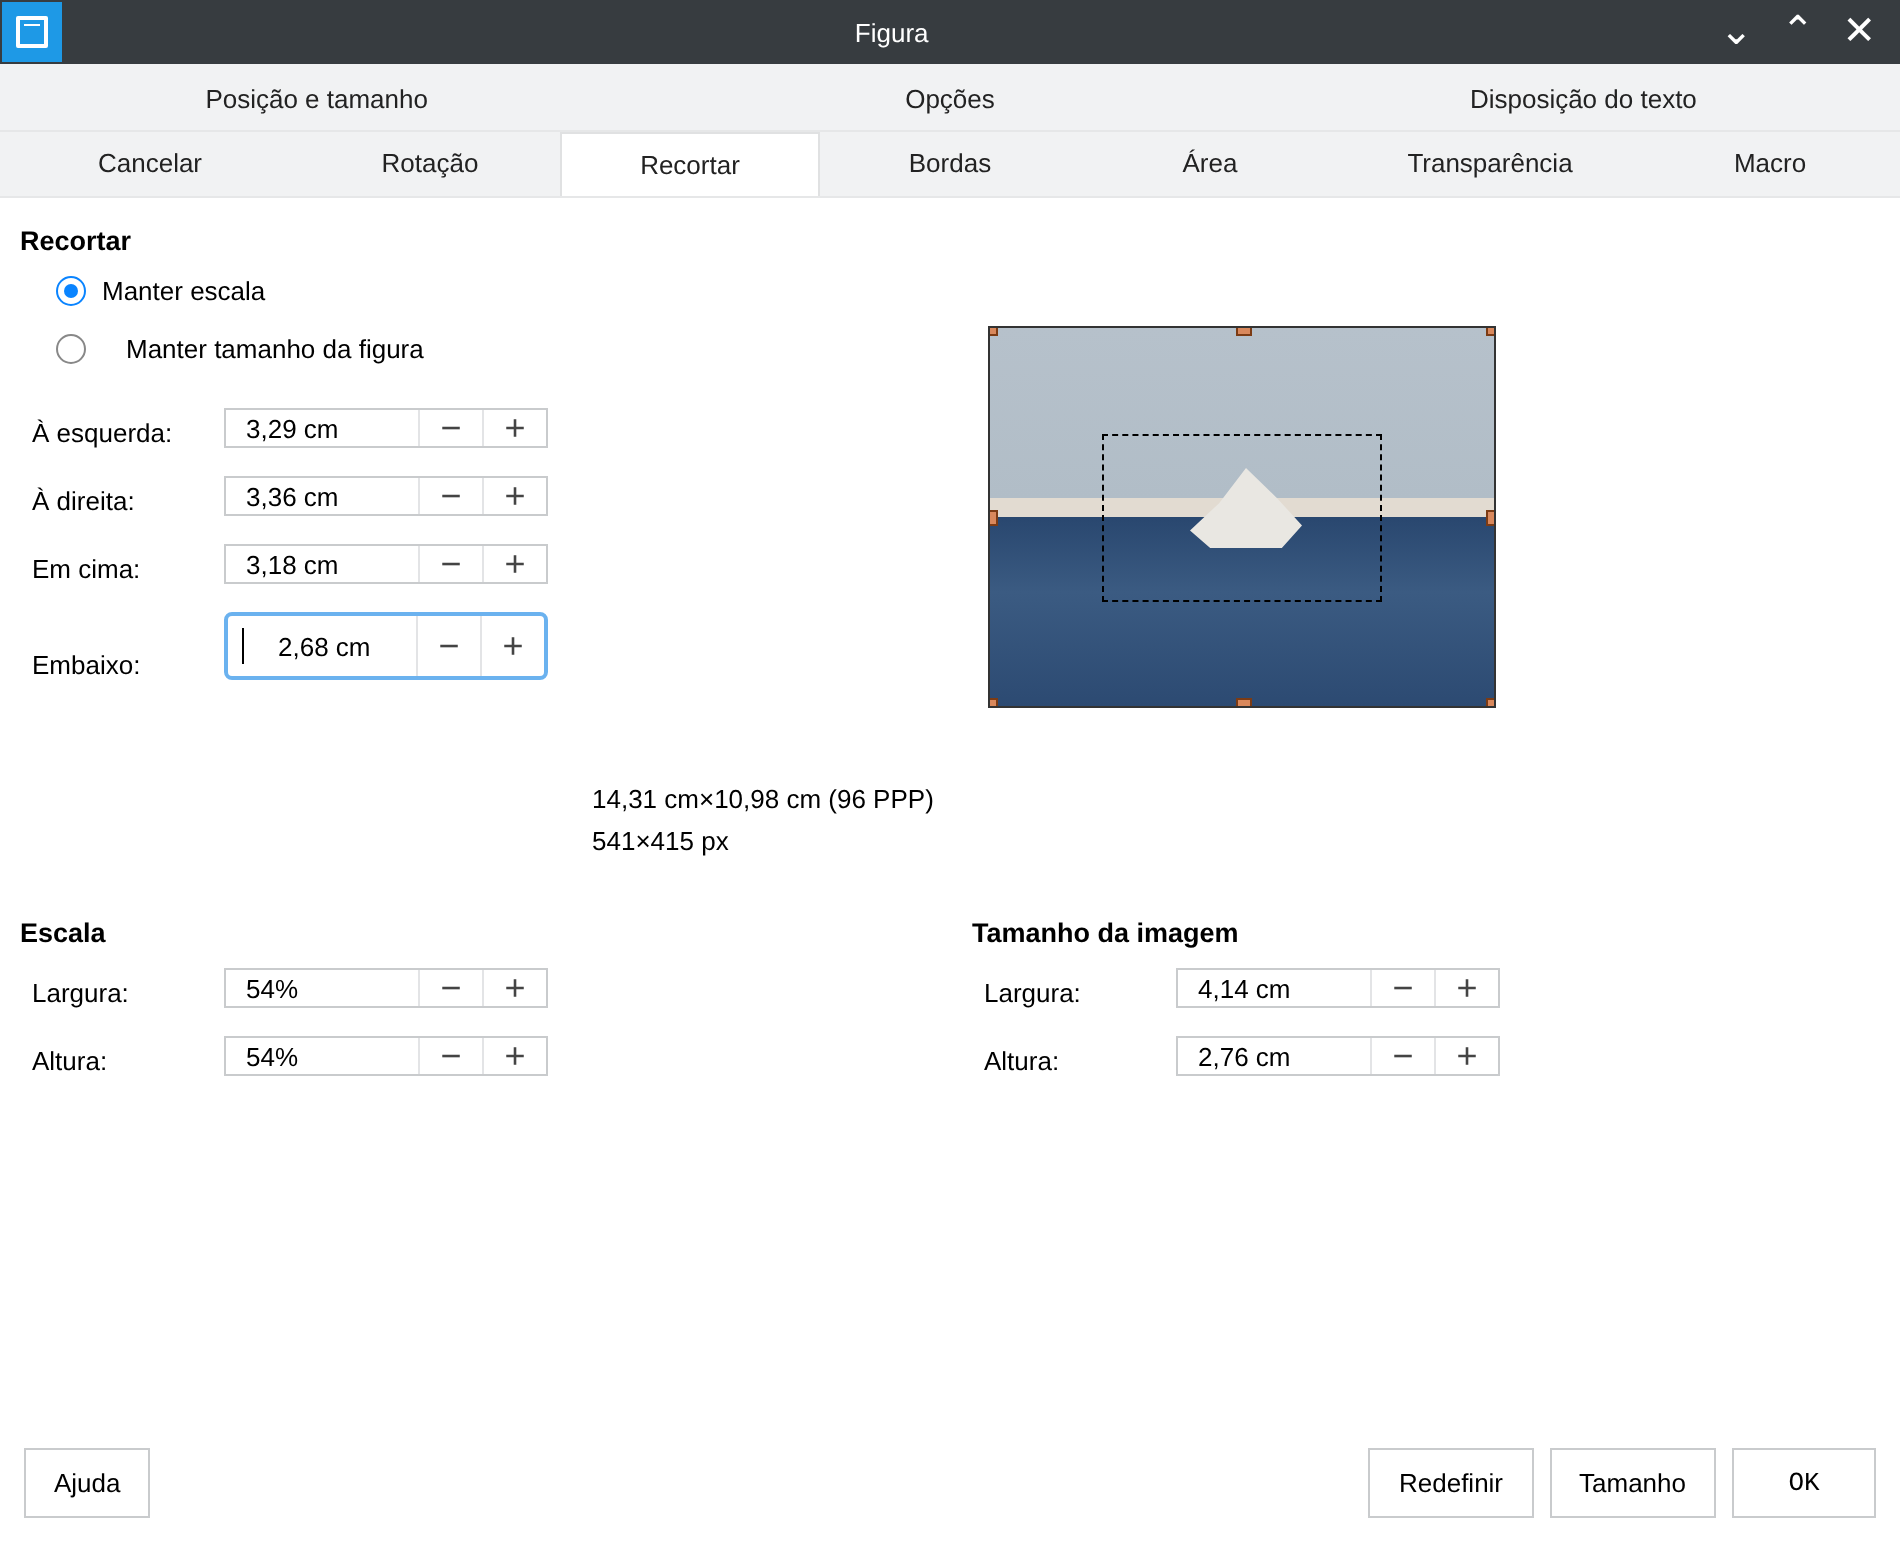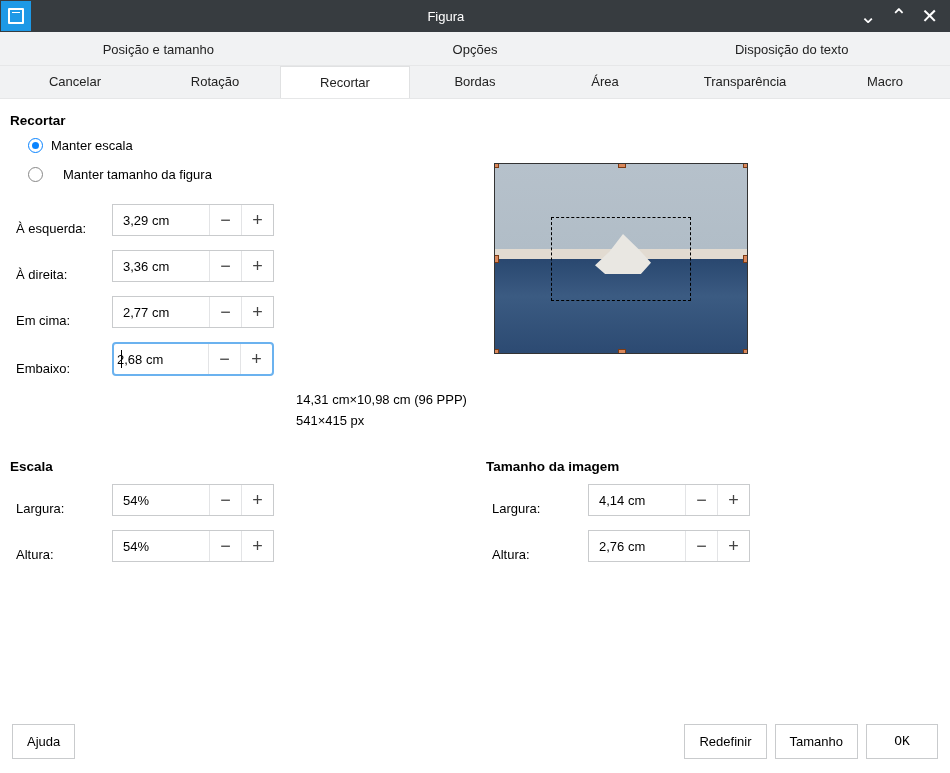--- a/index.html
+++ b/index.html
@@ -119,37 +119,37 @@
     display: flex;
     align-items: flex-end;
     margin-left: 6px;
     margin-bottom: 14px;
     gap: 12px;
   }
   .field-row .label { width: 84px; }
   .spinner {
     display: flex;
     border: 1px solid #c9cbcd;
-    height: 32px;
+    height: 20px;
     background: #fff;
   }
   .spinner.focused {
     border: 2px solid #6bb2ef;
     border-radius: 4px;
     height: 34px;
   }
   .spinner .val {
     width: 96px;
     display: flex;
     align-items: center;
     padding-left: 10px;
   }
   .spinner.focused .val {
     width: 94px;
-    padding-left: 3px;
+    padding-left: 25px;
     position: relative;
   }
   .spinner.focused .val::before {
     content: "";
     position: absolute;
     left: 7px; top: 6px; bottom: 6px; width: 1px;
     background: #000;
   }
   .spinner .btn {
     width: 32px;
@@ -289,21 +289,21 @@
       <span class="label">À direita:</span>
       <div class="spinner">
         <span class="val">3,36 cm</span>
         <span class="btn">−</span>
         <span class="btn">+</span>
       </div>
     </div>
     <div class="field-row">
       <span class="label">Em cima:</span>
       <div class="spinner">
-        <span class="val">2,77 cm</span>
+        <span class="val">3,18 cm</span>
         <span class="btn">−</span>
         <span class="btn">+</span>
       </div>
     </div>
     <div class="field-row">
       <span class="label">Embaixo:</span>
       <div class="spinner focused">
         <span class="val">2,68 cm</span>
         <span class="btn">−</span>
         <span class="btn">+</span>

